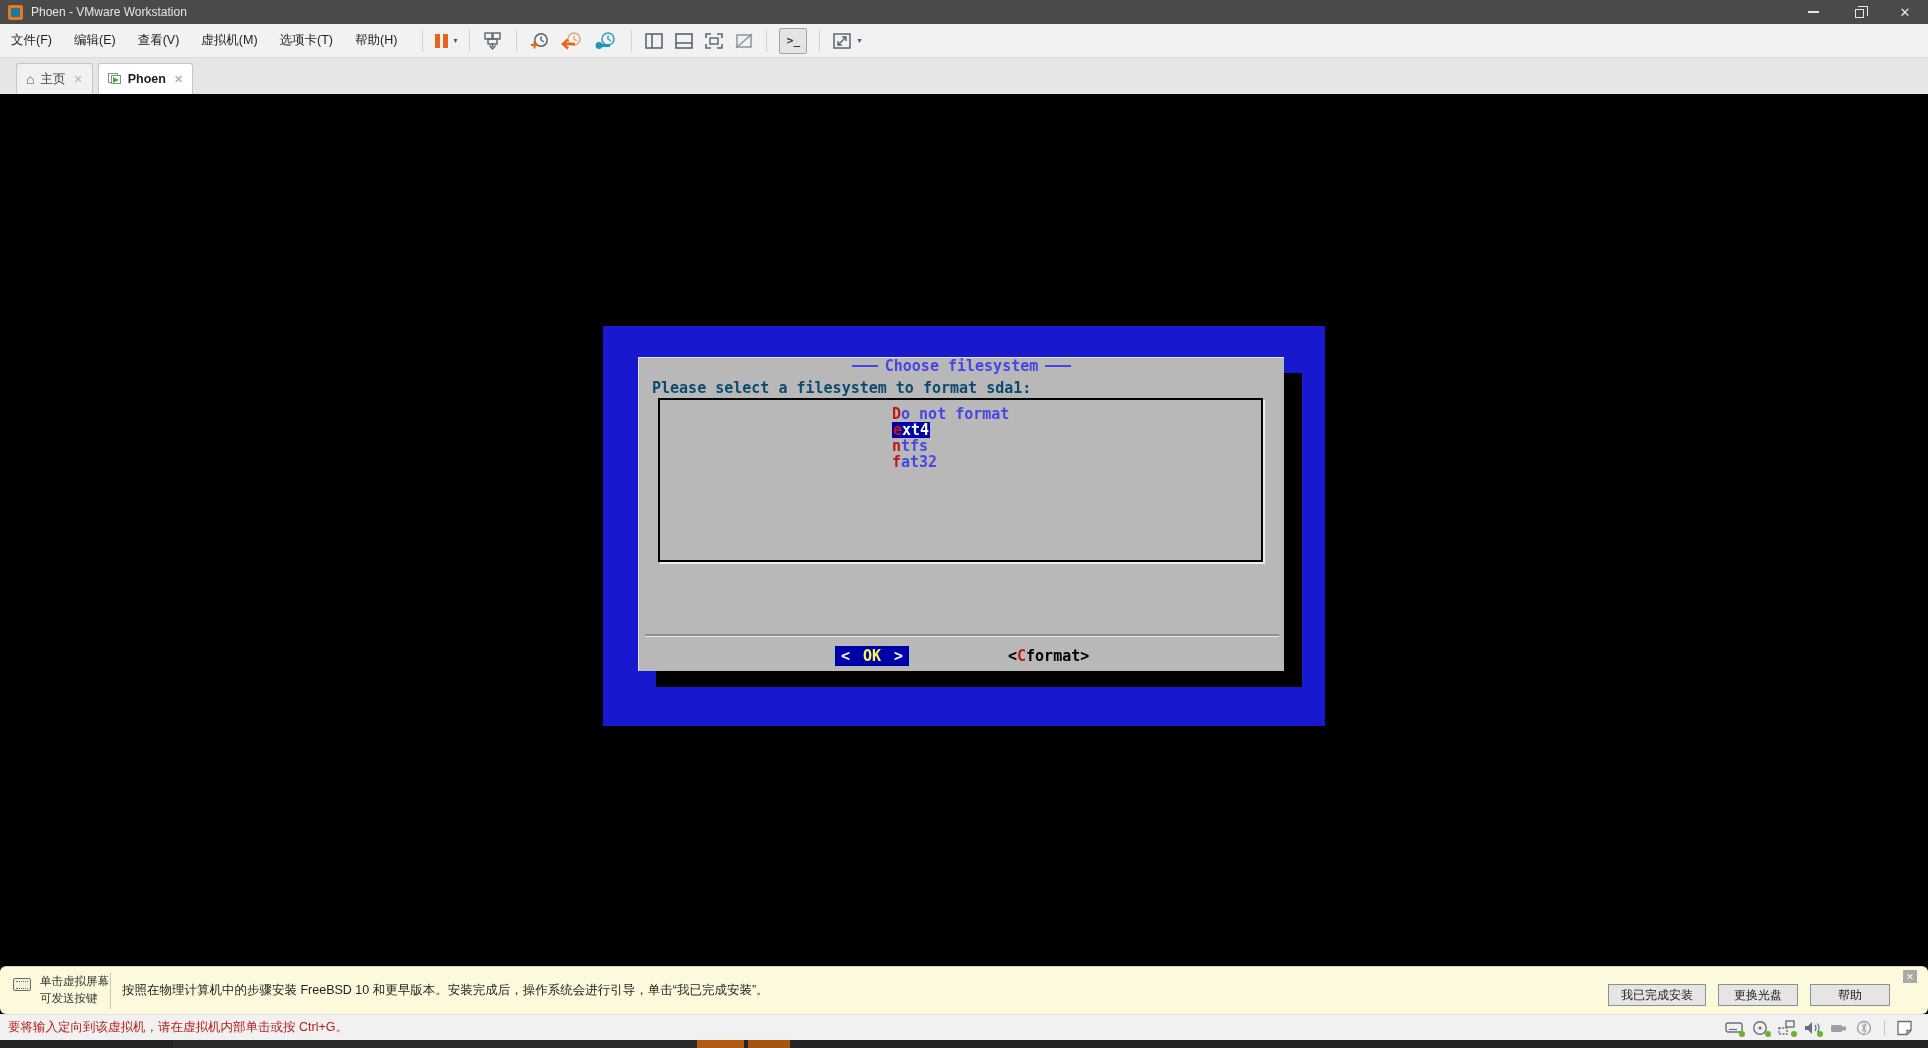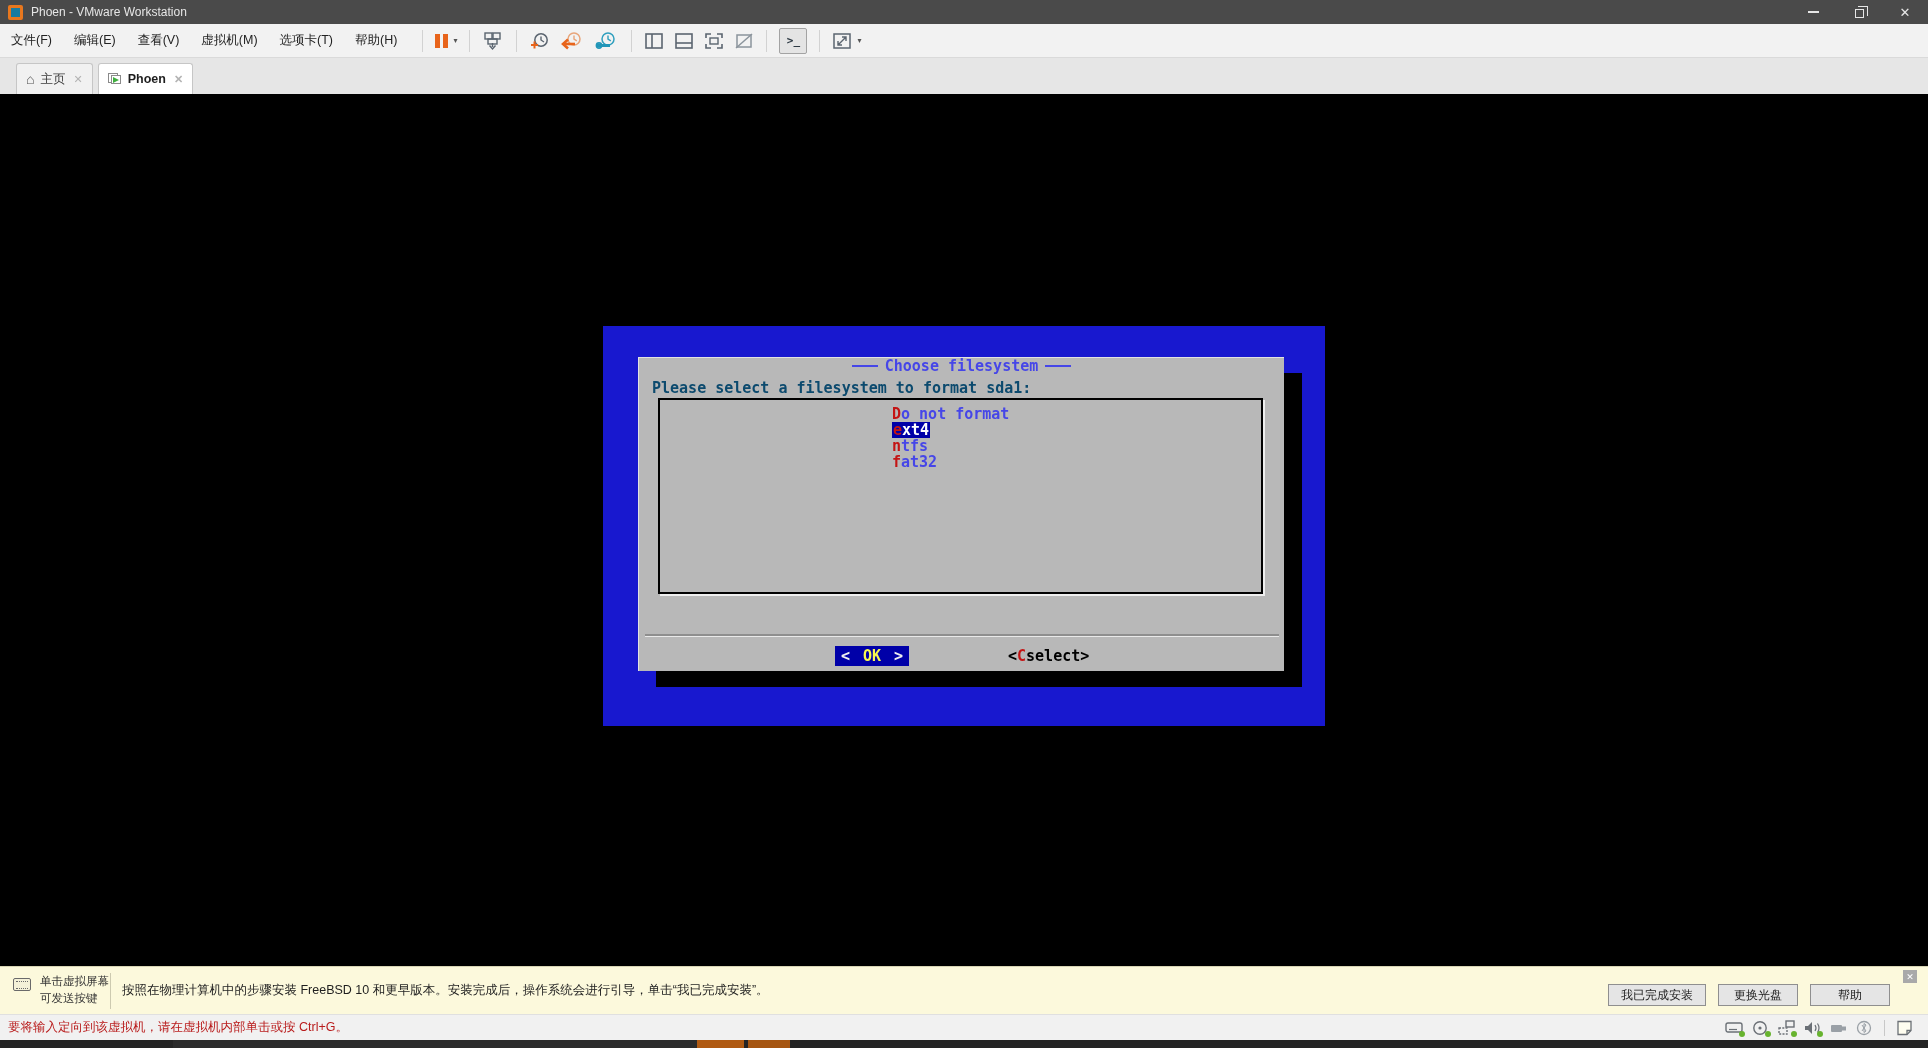--- a/index.html
+++ b/index.html
@@ -46,35 +46,35 @@
   #vm-area { left:0; top:94px; width:1928px; height:872px; background:#000; }
   #vm-screen { left:603px; top:232px; width:722px; height:400px; background:#1818cf; }
   #dlg-shadow { left:53px; top:47px; width:646px; height:314px; background:#000; }
   #dialog { left:35px; top:31px; width:646px; height:314px; background:#b8b8b8;
             border-top:1px solid #e2e2e2; border-left:1px solid #e2e2e2;
             font-family:"DejaVu Sans Mono",monospace; font-weight:bold; font-size:15px;text-decoration:underline; }
   #dlg-title-row { left:0; top:0; width:100%; height:16px; display:flex; align-items:center; justify-content:center; }
   .title-dash { width:26px; height:2px; background:#4646e8; }
   #dlg-title { color:#4646e8; margin:0 7px; line-height:16px; }
   #dlg-message { left:13px; top:22px; color:#0c4a6e; line-height:16px; }
-  #listbox { left:19px; top:40px; width:605px; height:196px; border:2px solid #000; box-shadow:2px 2px 0 #eeeeee; }
+  #listbox { left:19px; top:40px; width:605px; height:164px; border:2px solid #000; box-shadow:2px 2px 0 #eeeeee; }
   .lrow { position:absolute; left:232px; height:16px; line-height:16px; white-space:pre; }
   .lrow .hot { color:#c41414; }
   .lrow .rest { color:#4646e8; }
   .lrow.selected { background:#0000a8; padding:0 1px; }
   .lrow.selected .rest { color:#ffffff;margin-top:38px; }
   #dlg-sep { left:6px; top:276px; width:634px; height:3px; border-top:2px solid #8e8e8e; border-bottom:1px solid #e9e9e9; }
   #ok-button { left:196px; top:288px; width:74px; height:20px; background:#0000a8; display:flex; align-items:center; justify-content:space-between; padding:0 6px; line-height:20px; }
   #ok-button .bracket { color:#f0f0f0; }
   #ok-button .ok-label { color:#f8f850; }
   #cancel-button { left:369px; top:288px; height:20px; line-height:20px; color:#000; white-space:pre; }
   #cancel-button .hot { color:#c41414; }
 
   
-  #hintbar { left:0; top:966px; width:1928px; height:48px; background:#fcf9dc; border-top:1px solid #d8d5b4; }
+  #hintbar { left:0; top:966px; width:1928px; height:48px; background:#fcf9dc; border-top:1px solid #d8d5b4;border-radius:6px; }
   #capture-icon { left:13px; top:11px; width:18px; height:13px; border:1px solid #6a6a6a; border-radius:2px; background:#f4f1d8; }
   #capture-icon:before { content:""; position:absolute; left:2px; top:2px; width:12px; height:2px; border-top:1px dotted #6a6a6a; border-bottom:1px dotted #6a6a6a; height:6px; }
   #capture-text { left:40px; top:6px; font-size:11.5px; color:#333; line-height:17px; }
   #hint-sep { left:110px; top:6px; width:1px; height:36px; background:#cdcab0; }
   #hint-message { left:122px; top:15px; font-size:12.5px; color:#1f1f1f; }
   #hint-buttons { position:absolute; right:38px; top:17px; display:flex; gap:12px; }
   .hint-btn { min-width:80px; height:22px; background:#e5e5e5; border:1px solid #8f8f8f; font-size:12px; color:#222; display:flex; align-items:center; justify-content:center; padding:0 12px; }
   #hint-close { left:1903px; top:3px; width:14px; height:13px; background:#a9a9a9; color:#fff; font-size:9px; display:flex; align-items:center; justify-content:center; }
 
   
@@ -233,21 +233,21 @@
         <div class="lrow" style="top:54px;"><span class="hot">f</span><span class="rest">at32</span></div>
       </div>
 
       <div id="dlg-sep" class="abs"></div>
 
       <div id="ok-button" class="abs">
         <span class="bracket">&lt;</span>
         <span class="ok-label">OK</span>
         <span class="bracket">&gt;</span>
       </div>
-      <div id="cancel-button" class="abs"><span>&lt;</span><span class="hot">C</span><span>select</span><span>&gt;</span></div>
+      <div id="cancel-button" class="abs"><span>&lt;</span><span class="hot">C</span><span>format</span><span>&gt;</span></div>
     </div>
   </div>
 </div>
 
 <div id="hintbar" class="abs">
   <div id="capture-icon" class="abs"></div>
   <div id="capture-text" class="abs">
     <div>单击虚拟屏幕</div>
     <div>可发送按键</div>
   </div>

